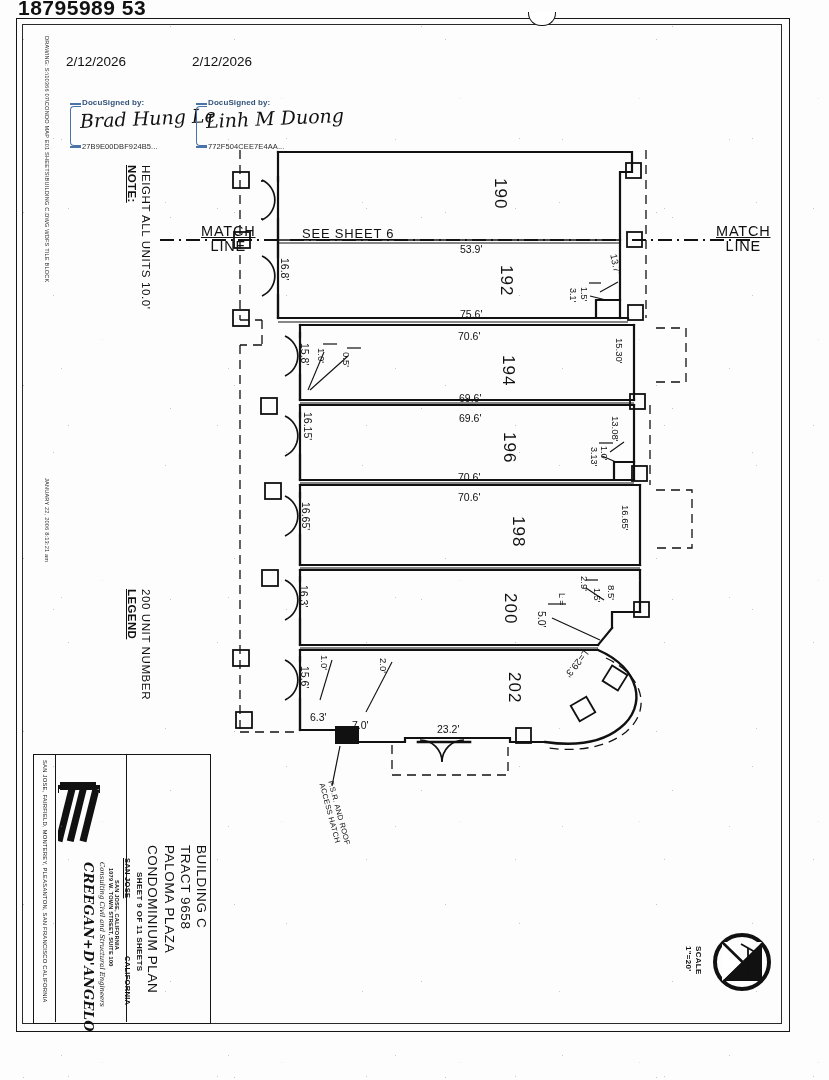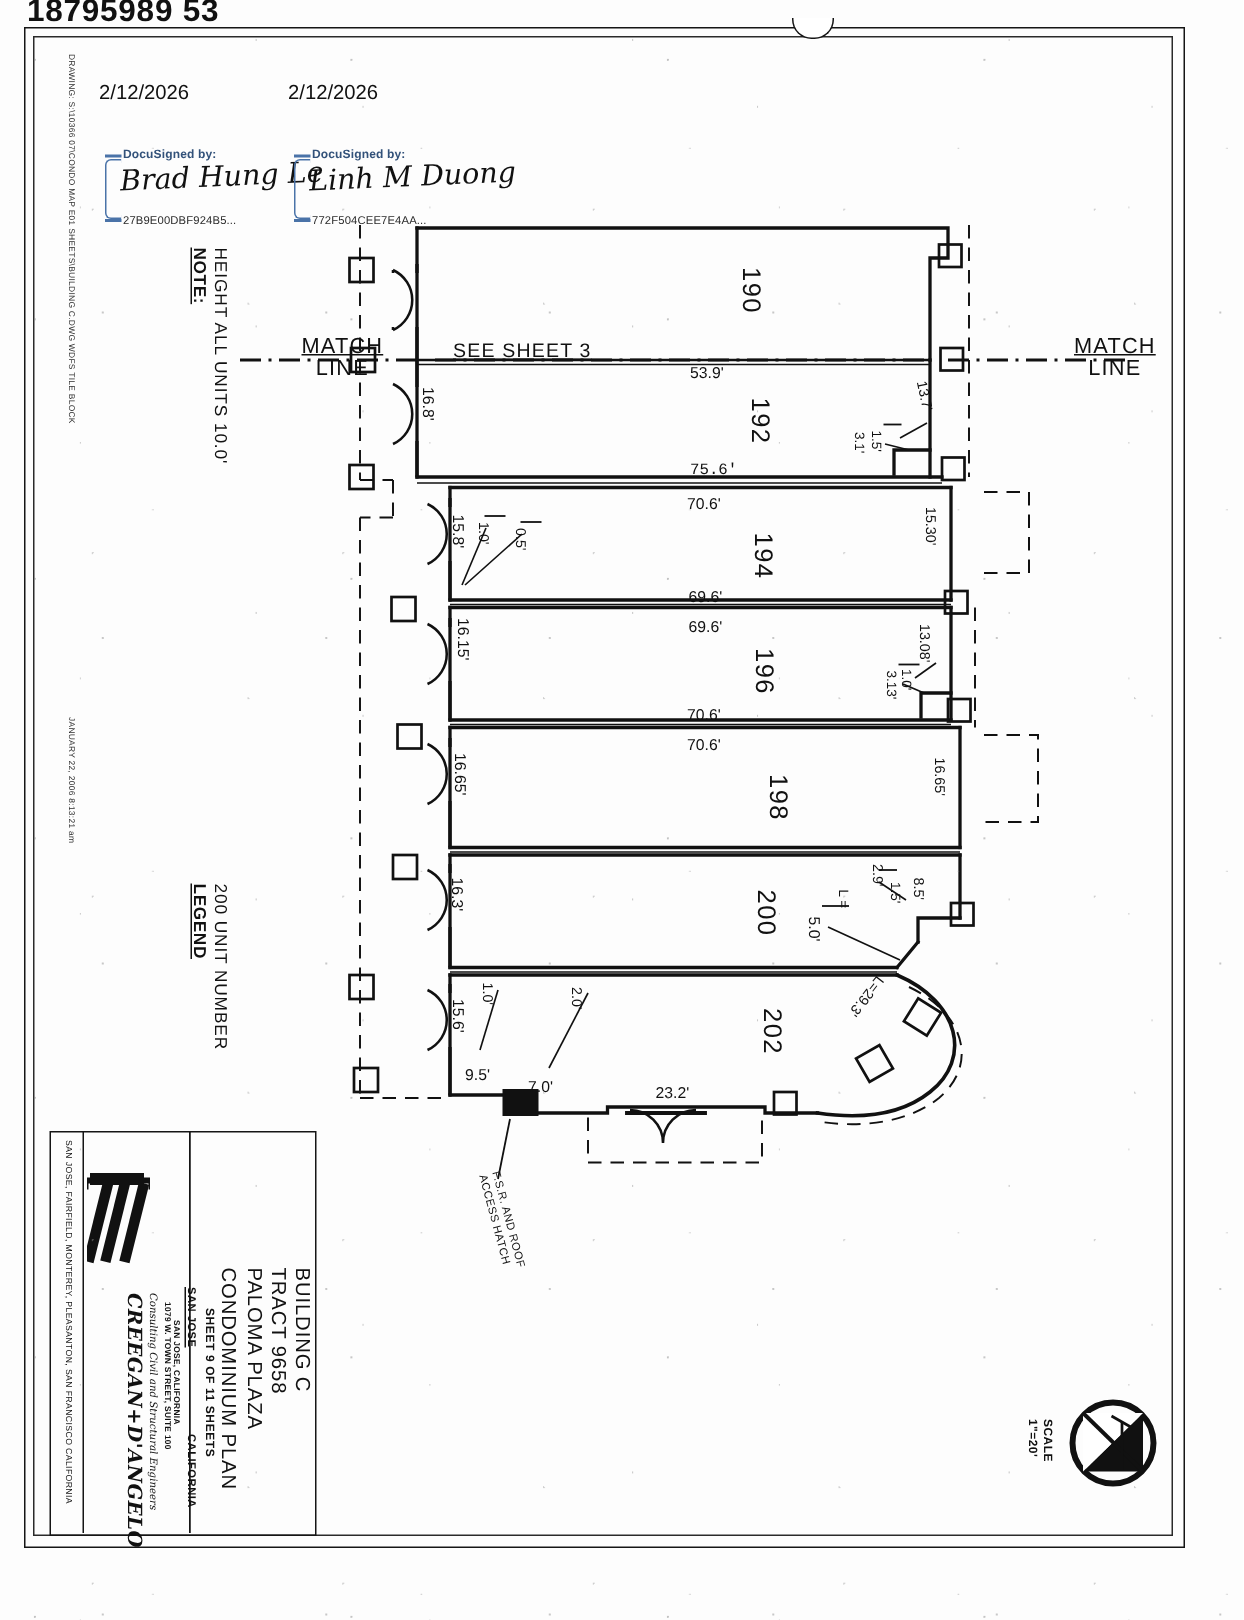--- a/index.html
+++ b/index.html
@@ -307,29 +307,29 @@
 
   <div class="unitno" style="left:510px;top:178px;transform:rotate(90deg);">190</div>
   <div class="unitno" style="left:516px;top:265px;transform:rotate(90deg);">192</div>
   <div class="unitno" style="left:518px;top:355px;transform:rotate(90deg);">194</div>
   <div class="unitno" style="left:519px;top:432px;transform:rotate(90deg);">196</div>
   <div class="unitno" style="left:528px;top:516px;transform:rotate(90deg);">198</div>
   <div class="unitno" style="left:520px;top:593px;transform:rotate(90deg);">200</div>
   <div class="unitno" style="left:524px;top:672px;transform:rotate(90deg);">202</div>
 
   <div class="dim" style="left:460px;top:243px;">53.9'</div>
-  <div class="dim" style="left:460px;top:308px;font-family:Liberation Mono, monospace;">75.6'</div>
+  <div class="dim" style="left:460px;top:308px;">75.6'</div>
   <div class="dim" style="left:458px;top:330px;">70.6'</div>
   <div class="dim" style="left:459px;top:392px;">69.6'</div>
   <div class="dim" style="left:459px;top:412px;">69.6'</div>
   <div class="dim" style="left:458px;top:471px;">70.6'</div>
   <div class="dim" style="left:458px;top:491px;">70.6'</div>
   <div class="dim" style="left:437px;top:723px;">23.2'</div>
   <div class="dim" style="left:352px;top:719px;">7.0'</div>
-  <div class="dim" style="left:310px;top:711px;">9.5'</div>
+  <div class="dim" style="left:310px;top:711px;">6.3'</div>
   <div class="dimv" style="left:548px;top:611px;transform:rotate(90deg);">5.0'</div>
 
   <div class="dimv" style="left:291px;top:258px;transform:rotate(90deg);">16.8'</div>
   <div class="dimv" style="left:311px;top:343px;transform:rotate(90deg);">15.8'</div>
   <div class="dimv" style="left:314px;top:412px;transform:rotate(90deg);">16.15'</div>
   <div class="dimv" style="left:312px;top:502px;transform:rotate(90deg);">16.65'</div>
   <div class="dimv" style="left:310px;top:585px;transform:rotate(90deg);">16.3'</div>
   <div class="dimv" style="left:311px;top:666px;transform:rotate(90deg);">15.6'</div>
   <div class="dimv" style="left:327px;top:348px;transform:rotate(90deg);font-size:9.5px;">1.0'</div>
   <div class="dimv" style="left:352px;top:352px;transform:rotate(90deg);font-size:9.5px;">0.5'</div>
@@ -351,21 +351,21 @@
 
   <div class="matchlbl" style="left:165px;top:224px;">
     <u>MATCH</u><br>
     <span>LINE</span>
   </div>
   <div class="matchlbl" style="left:680px;top:224px;">
     <u>MATCH</u><br>
     <span>LINE</span>
   </div>
 
-  <div class="seesheet" style="left:302px;top:226px;">SEE SHEET 3</div>
+  <div class="seesheet" style="left:302px;top:226px;">SEE SHEET 6</div>
 
   <div class="fsr" style="left:334px;top:780px;transform:rotate(75deg);width:70px;white-space:normal;">F.S.R. AND ROOF ACCESS HATCH</div>
   </div>
 
   <div class="scale-lbl" style="left:703px;top:946px;transform:rotate(90deg);">
     <span>SCALE</span><br>
     <span>1"=20'</span>
   </div>
 
   <div class="tb-outer"></div>

